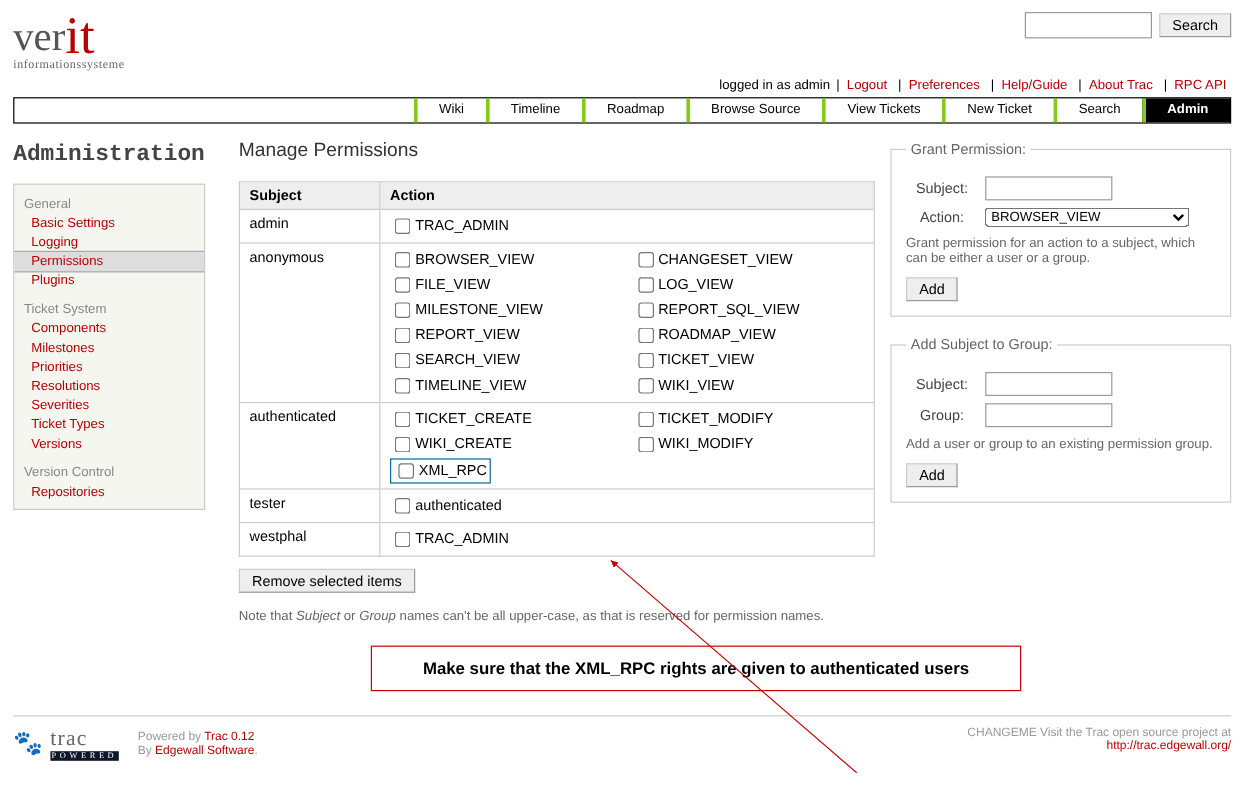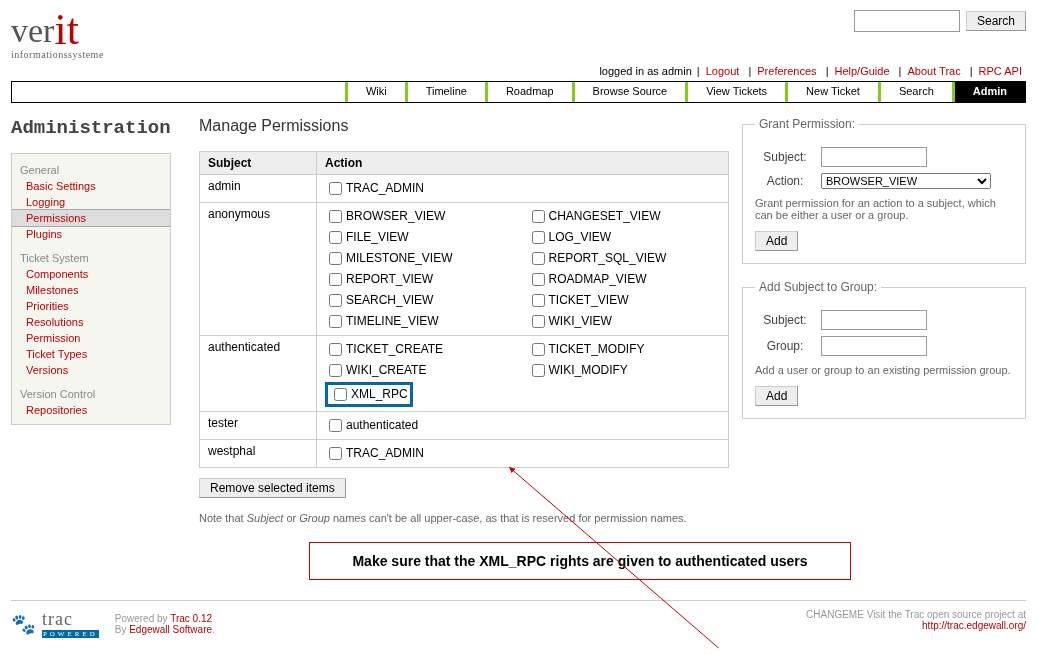--- a/index.html
+++ b/index.html
@@ -28,40 +28,40 @@
 .sidenav .grp:first-child{margin-top:0}
 .sidenav a{display:block;padding:2px 8px 2px 14px;color:#b00}
 .sidenav a.sel{background:#ddd;border:1px solid #aaa;border-left:none;border-right:none;margin:-1px 0}
 .center{flex:1;min-width:0}
 table.perms{width:530px;border-collapse:collapse;font-size:12px}
 table.perms th{background:#eee;border:1px solid #ccc;text-align:left;padding:4px 8px;font-weight:bold}
 table.perms td{border:1px solid #ccc;padding:4px 8px;vertical-align:top}
 .actgrid{display:grid;grid-template-columns:1fr 1fr;gap:2px 10px}
 .actitem{white-space:nowrap}
 .actitem input{margin-right:4px;vertical-align:middle}
-.hl{border:3px solid #0369a1;padding:0 2px;display:inline-block}
+.hl{border:1px solid #0369a1;padding:0 2px;display:inline-block}
 .note{font-size:11px;color:#666;margin-top:14px;width:530px}
 .note i{font-style:italic}
 .right{width:284px}
 fieldset{border:1px solid #ccc;padding:10px 12px 12px;margin:0 0 16px}
 legend{color:#666;font-size:12px;padding:0 4px}
 .frow{display:flex;align-items:center;margin:6px 0;font-size:12px}
 .frow label{width:60px;text-align:center;margin-right:6px;color:#444}
 .frow input[type=text]{width:100px;height:16px;border:1px solid #999}
 .frow select{width:170px;font-size:11px}
 .help{font-size:11px;color:#666;margin:8px 0 10px}
 .annot{border:1.5px solid #c00;width:520px;margin:18px 0 0 110px;padding:10px;text-align:center;font-family:Arial;font-size:14px;position:relative}
 .arrow-svg{position:absolute;left:300px;top:340px;pointer-events:none}
 hr.ft{border:none;border-top:1px solid #ccc;margin:20px 0 8px}
 .footer{display:flex;justify-content:space-between;font-size:10px;color:#999}
 .footer a{color:#b00}
 .tracbadge{display:flex;align-items:center;gap:6px}
 .paw{color:#a00;font-size:20px;line-height:1}
 .tracword{font-family:Georgia,serif;font-size:18px;color:#666;letter-spacing:1px}
-.tracword small{display:block;font-size:7px;letter-spacing:3px;background:#0369a1;color:#fff;text-align:center;padding:0 1px}
+.tracword small{display:block;font-size:7px;letter-spacing:3px;background:#0f172a;color:#fff;text-align:center;padding:0 1px}
 </style>
 </head>
 <body>
 
 <div class="page">
   <div class="topbar">
     <div class="logo">
       <span>ver</span><span class="tall">it</span>
       <span class="sub">informationssysteme</span>
     </div>
@@ -99,21 +99,21 @@
           <div class="grp">General</div>
           <a>Basic Settings</a>
           <a>Logging</a>
           <a class="sel">Permissions</a>
           <a>Plugins</a>
           <div class="grp">Ticket System</div>
           <a>Components</a>
           <a>Milestones</a>
           <a>Priorities</a>
           <a>Resolutions</a>
-          <a>Permission</a>
+          <a>Severities</a>
           <a>Ticket Types</a>
           <a>Versions</a>
           <div class="grp">Version Control</div>
           <a>Repositories</a>
         </div>
     </div>
 
     <div class="center" style="position:relative">
       <h2>Manage Permissions</h2>
       <table class="perms">

